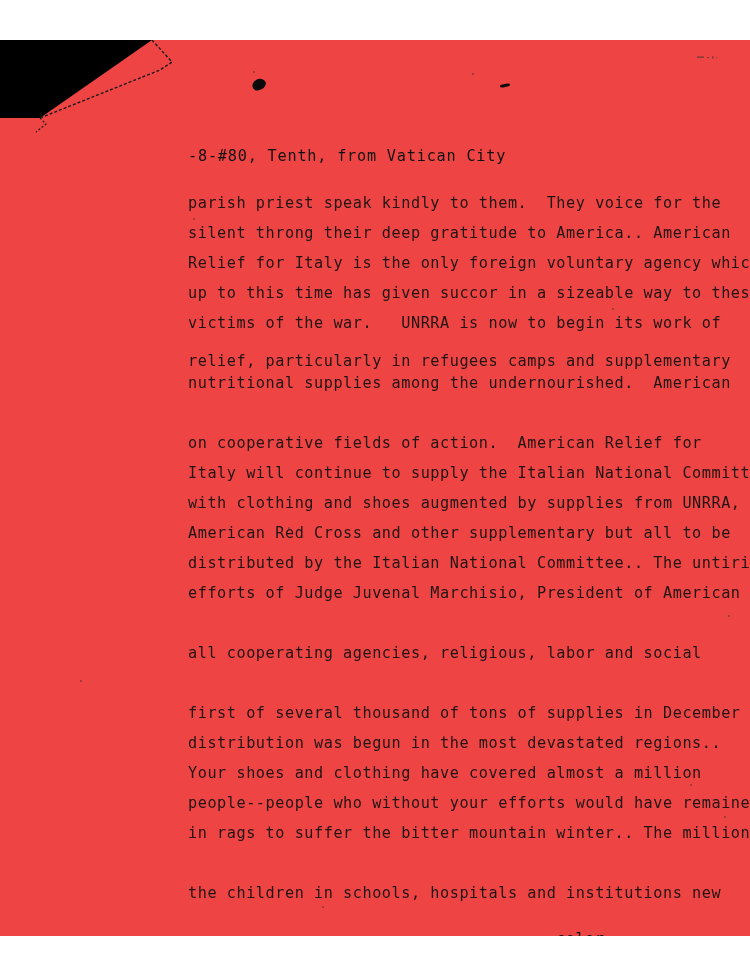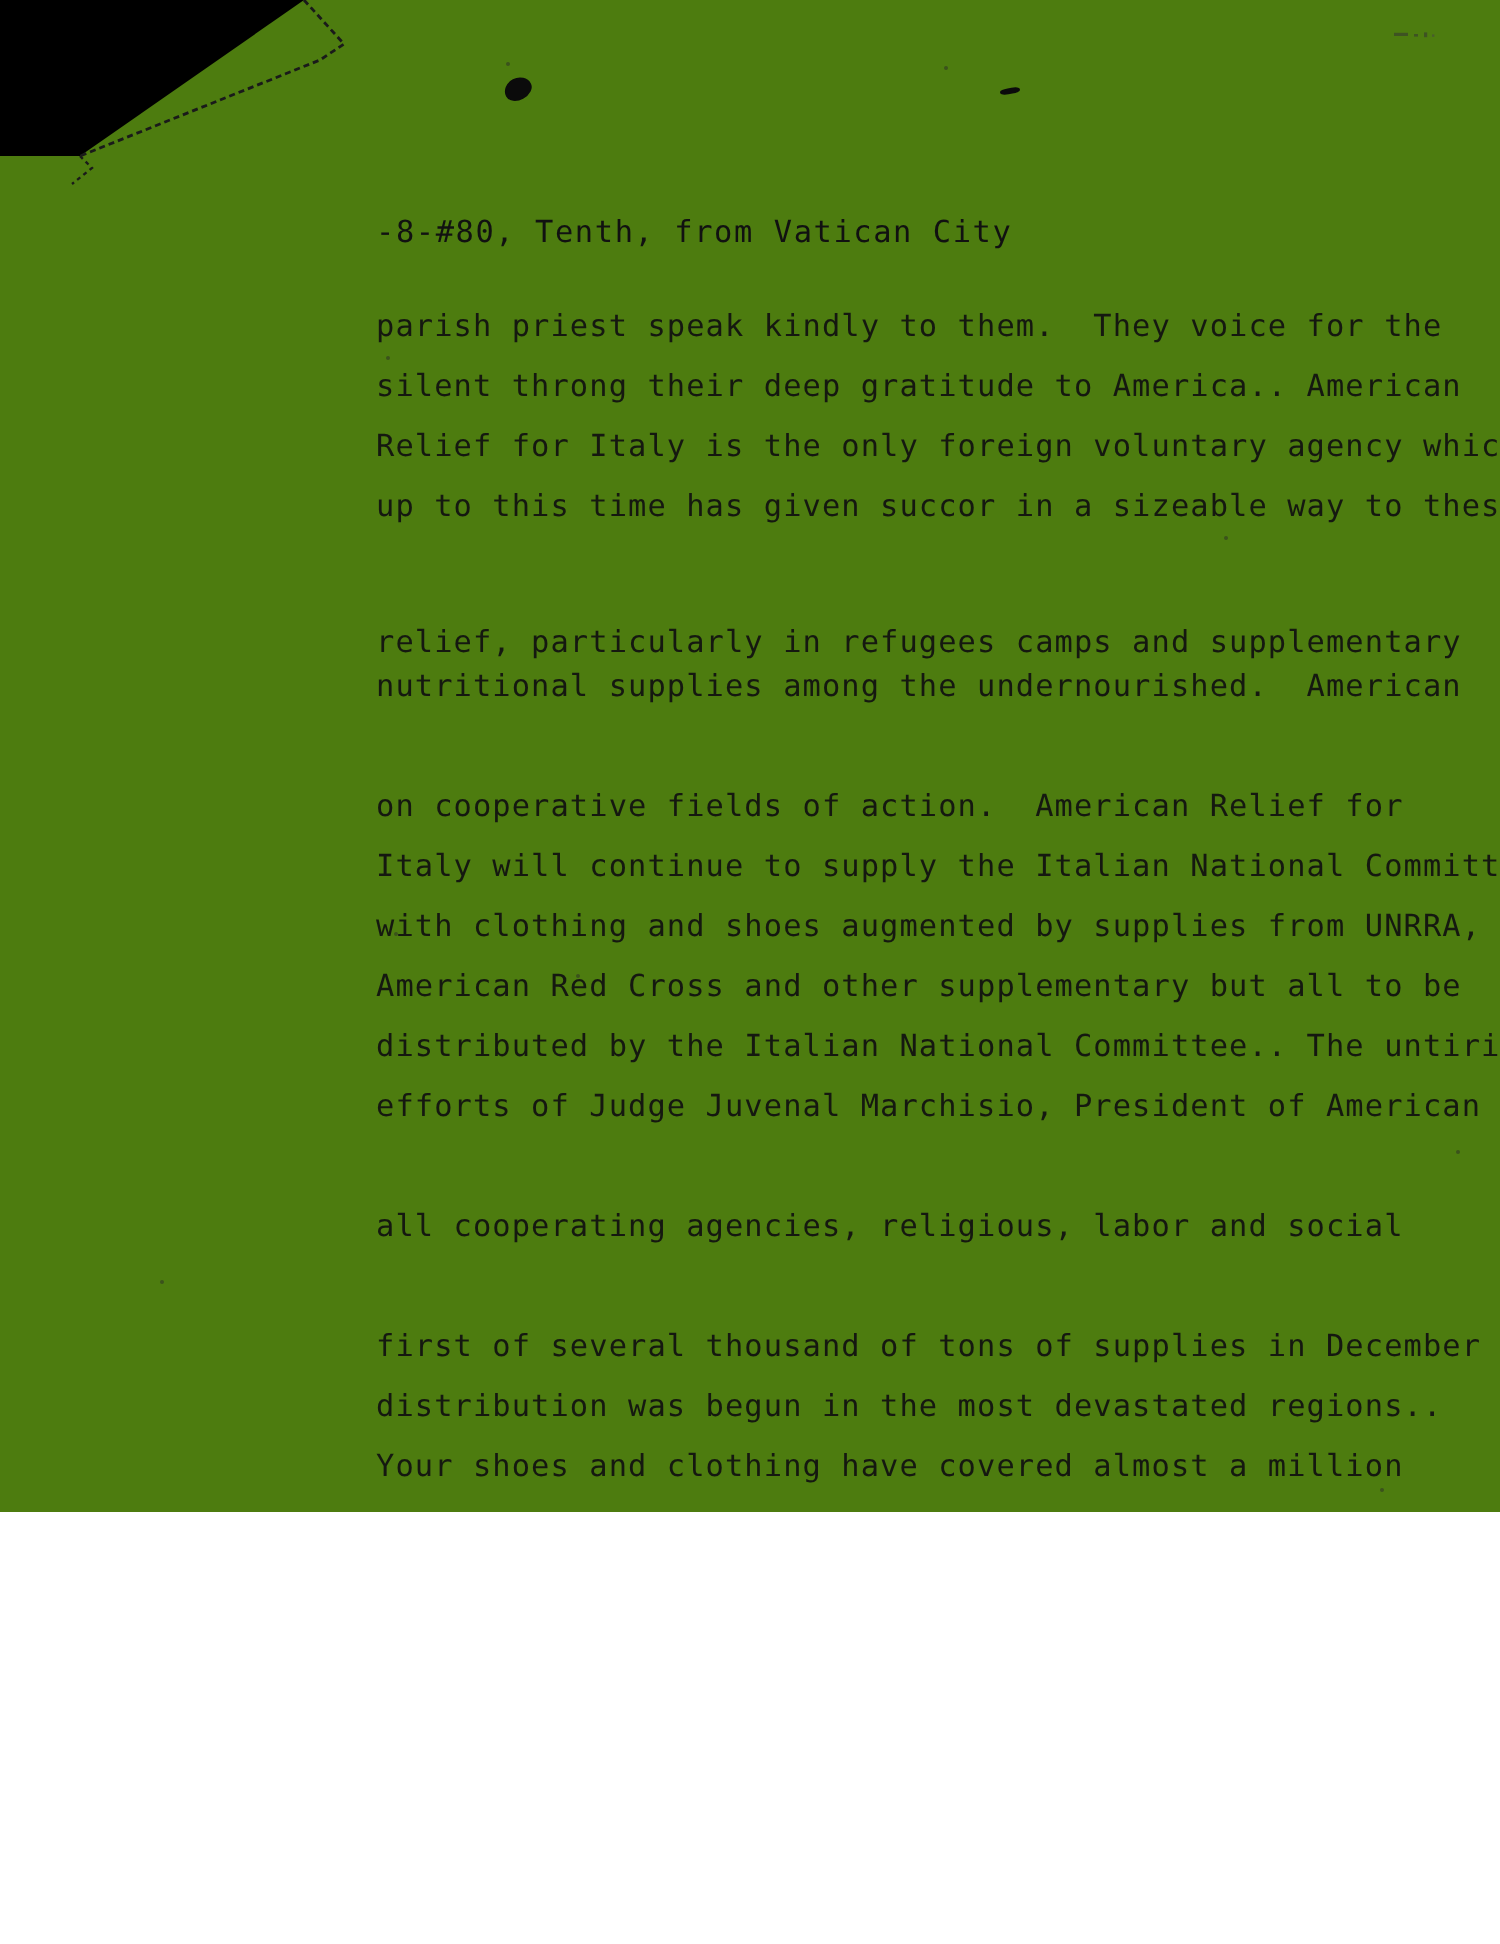--- a/index.html
+++ b/index.html
@@ -9,23 +9,24 @@
     background: #ffffff;
   }
   body {
     font-family: "DejaVu Sans Mono", "Liberation Mono", monospace;
   }
 
   
   #page {
     position: relative;
     width: 750px;
-    height: 756px;
-    background: #4d7c0f;
+    height: 896px;
+    background: #ef4444;
     overflow: hidden;
+    margin-top: 40px;
   }
 
   
   .corner-fold {
     position: absolute;
     top: 0;
     left: 0;
     width: 175px;
     height: 105px;
     pointer-events: none;
@@ -134,34 +135,36 @@
     <rect x="16" y="2.2" width="1.6" height="2.4" fill="#333"></rect>
     <rect x="20" y="3.2" width="1.2" height="1.2" fill="#444"></rect>
   </svg>
 
   <div class="typed" id="header-line">-8-#80, Tenth, from Vatican City</div>
 
   <div class="typed body-line" style="top:156px">parish priest speak kindly to them.  They voice for the</div>
   <div class="typed body-line" style="top:186px">silent throng their deep gratitude to America.. American</div>
   <div class="typed body-line" style="top:216px">Relief for Italy is the only foreign voluntary agency which</div>
   <div class="typed body-line" style="top:246px">up to this time has given succor in a sizeable way to these</div>
+  <div class="typed body-line" style="top:276px">victims of the war.   UNRRA is now to begin its work of</div>
   <div class="typed body-line" style="top:314px">relief, particularly in refugees camps and supplementary</div>
   <div class="typed body-line" style="top:336px">nutritional supplies among the undernourished.  American</div>
   <div class="typed body-line" style="top:396px">on cooperative fields of action.  American Relief for</div>
   <div class="typed body-line" style="top:426px">Italy will continue to supply the Italian National Committee</div>
   <div class="typed body-line" style="top:456px">with clothing and shoes augmented by supplies from UNRRA,</div>
   <div class="typed body-line" style="top:486px">American Red Cross and other supplementary but all to be</div>
   <div class="typed body-line" style="top:516px">distributed by the Italian National Committee.. The untiring</div>
   <div class="typed body-line" style="top:546px">efforts of Judge Juvenal Marchisio, President of American</div>
   <div class="typed body-line" style="top:606px">all cooperating agencies, religious, labor and social</div>
   <div class="typed body-line" style="top:666px">first of several thousand of tons of supplies in December</div>
   <div class="typed body-line" style="top:696px">distribution was begun in the most devastated regions..</div>
   <div class="typed body-line" style="top:726px">Your shoes and clothing have covered almost a million</div>
   <div class="typed body-line" style="top:756px">people--people who without your efforts would have remained</div>
   <div class="typed body-line" style="top:786px">in rags to suffer the bitter mountain winter.. The millions</div>
+  <div class="typed body-line" style="top:846px">the children in schools, hospitals and institutions new</div>
 
   <div class="typed" id="closing-line" style="top:892px">color,</div>
 
   <svg class="bottom-noise" viewBox="0 0 420 4" aria-hidden="true">
     <g fill="#2c2c2c">
       <rect x="5" y="1.6" width="2" height="1.1"></rect>
       <rect x="16" y="1.3" width="12" height="1.0"></rect>
       <rect x="34" y="1.5" width="9" height="1.0"></rect>
       <rect x="48" y="1.7" width="5" height="0.9"></rect>
       <rect x="60" y="1.4" width="3" height="1.0"></rect>

